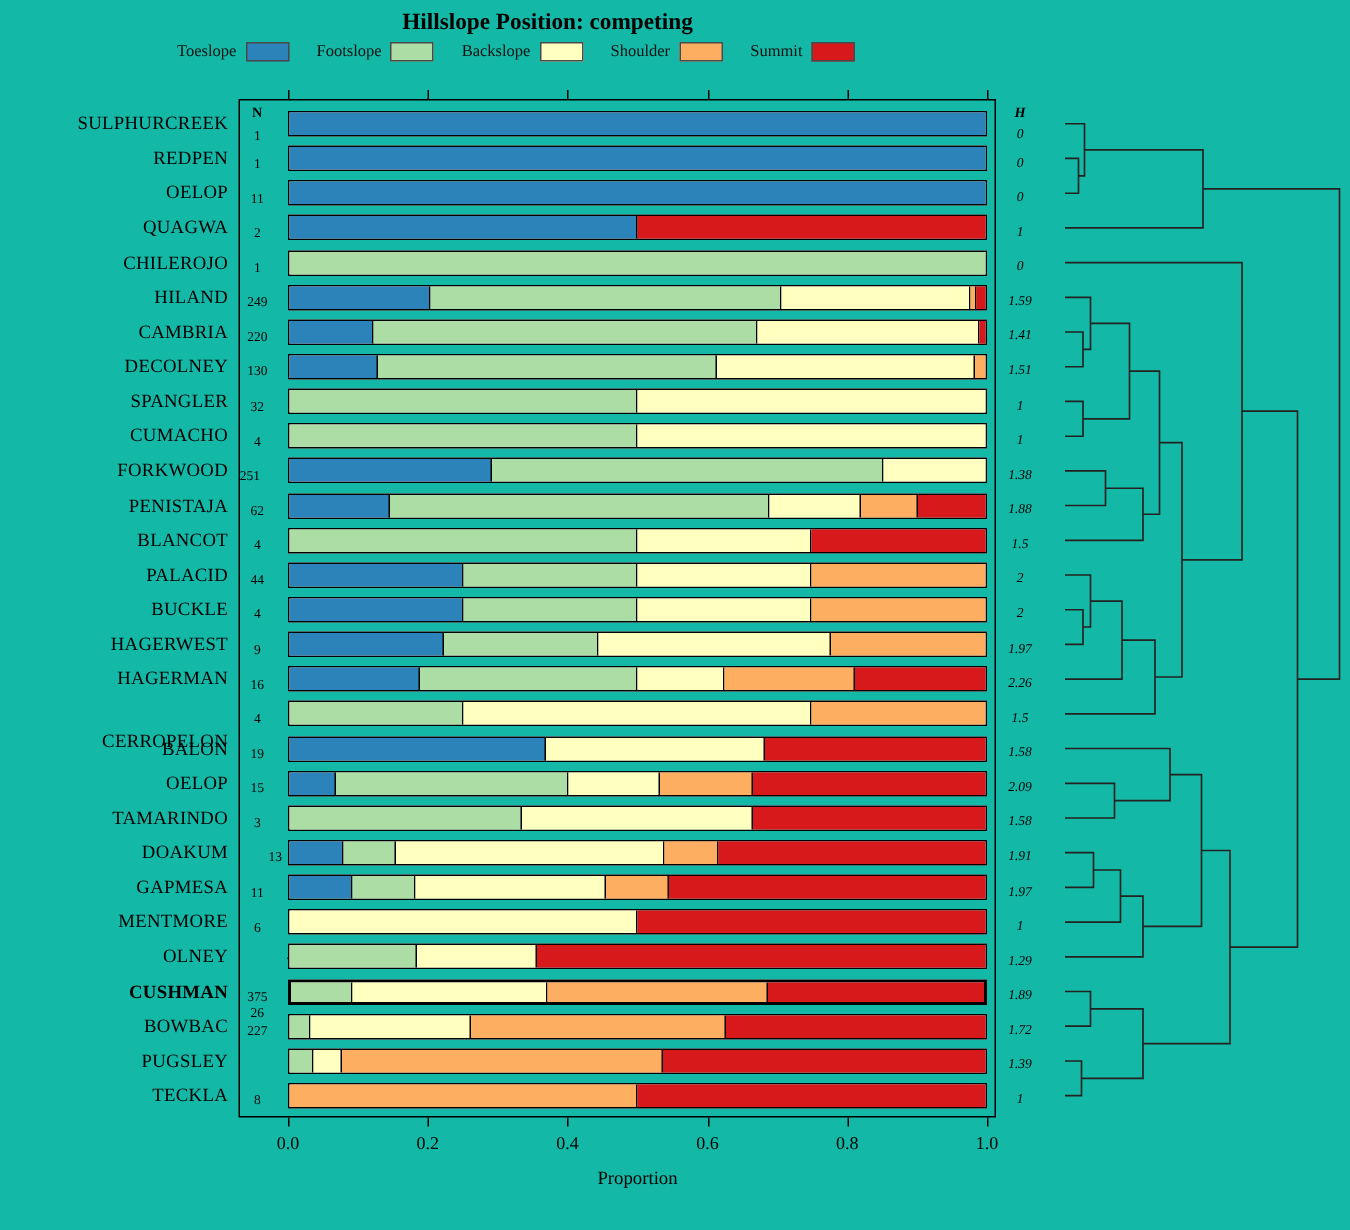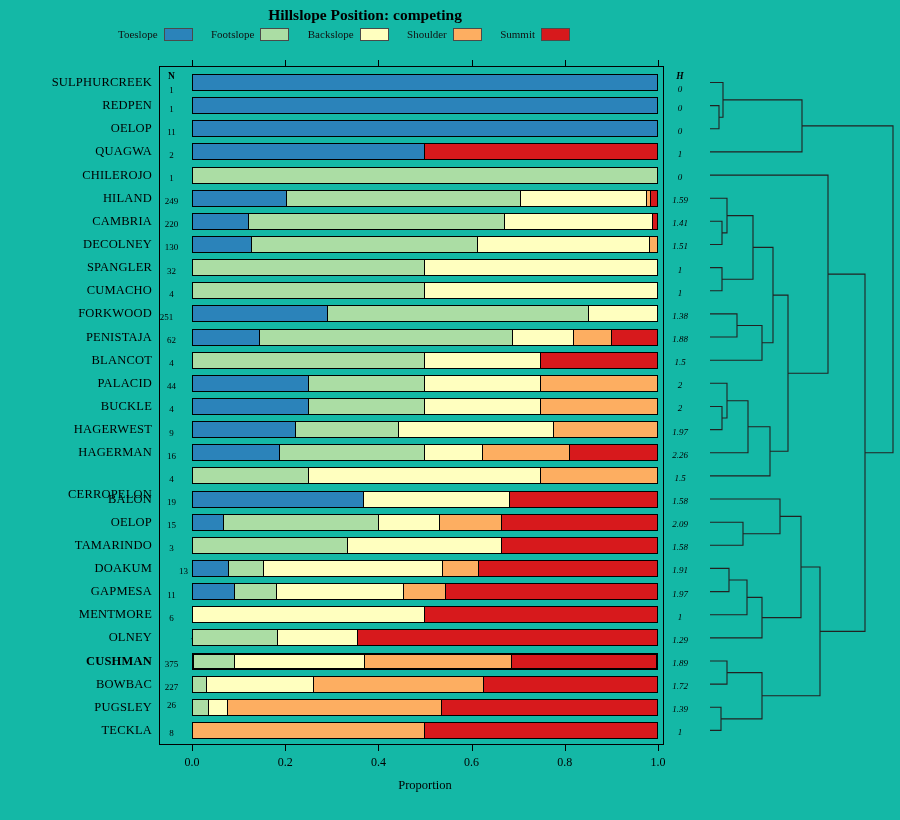--- a/index.html
+++ b/index.html
@@ -275,21 +275,21 @@
       <div class="abs row-label" style="left: 0px; top: 676.64px;">BOWBAC</div>
       <div class="abs nval" style="left: 161px; width: 21px; top: 682.14px;">227</div>
       <div class="abs hval" style="left: 664px; width: 32px; top: 681.14px;">1.72</div>
       <div class="abs bar" style="left: 192px; top: 675.64px; width: 466px; height: 17px; position: absolute;">
         <div class="seg" style="left: 0px; width: 14px; background: rgb(171, 221, 164);"></div>
         <div class="seg" style="left: 14px; width: 107px; background: rgb(255, 255, 191);"></div>
         <div class="seg" style="left: 121px; width: 170px; background: rgb(253, 174, 97);"></div>
         <div class="seg last" style="left: 291px; width: 173px; background: rgb(215, 25, 28);"></div>
       </div>
       <div class="abs row-label" style="left: 0px; top: 699.78px;">PUGSLEY</div>
-      <div class="abs nval" style="left: 161px; width: 21px; top: 700px;">26</div>
+      <div class="abs nval" style="left: 161px; width: 21px; top: 670px;">26</div>
       <div class="abs hval" style="left: 664px; width: 32px; top: 704.28px;">1.39</div>
       <div class="abs bar" style="left: 192px; top: 698.78px; width: 466px; height: 17px; position: absolute;">
         <div class="seg" style="left: 0px; width: 16px; background: rgb(171, 221, 164);"></div>
         <div class="seg" style="left: 16px; width: 19px; background: rgb(255, 255, 191);"></div>
         <div class="seg" style="left: 35px; width: 214px; background: rgb(253, 174, 97);"></div>
         <div class="seg last" style="left: 249px; width: 215px; background: rgb(215, 25, 28);"></div>
       </div>
       <div class="abs row-label" style="left: 0px; top: 722.92px;">TECKLA</div>
       <div class="abs nval" style="left: 161px; width: 21px; top: 728.42px;">8</div>
       <div class="abs hval" style="left: 664px; width: 32px; top: 727.42px;">1</div>

